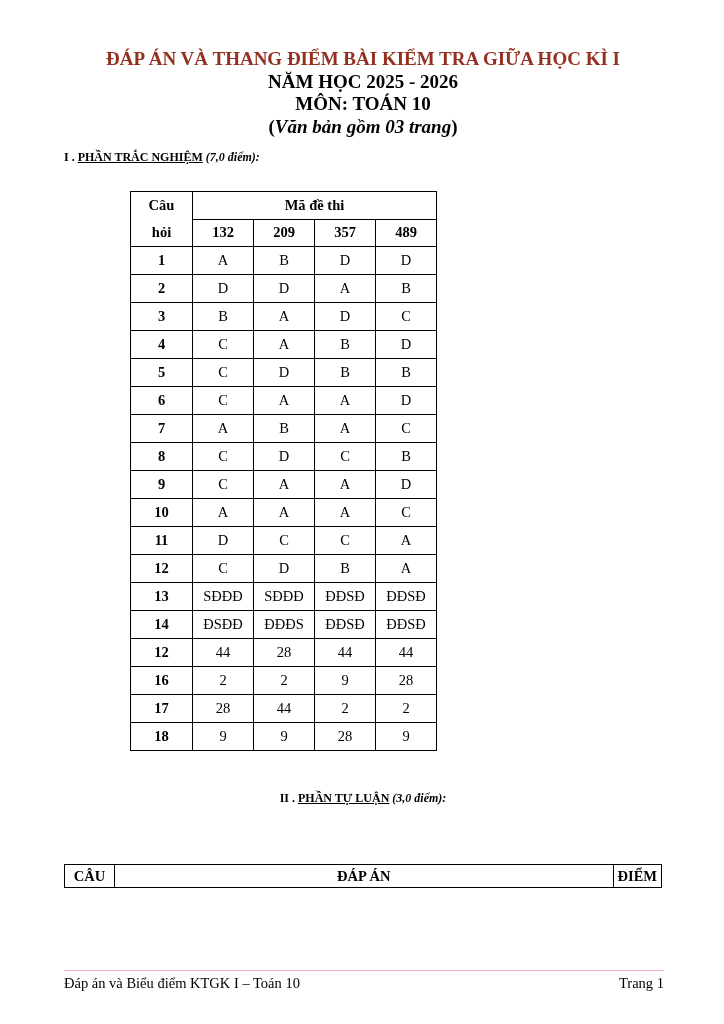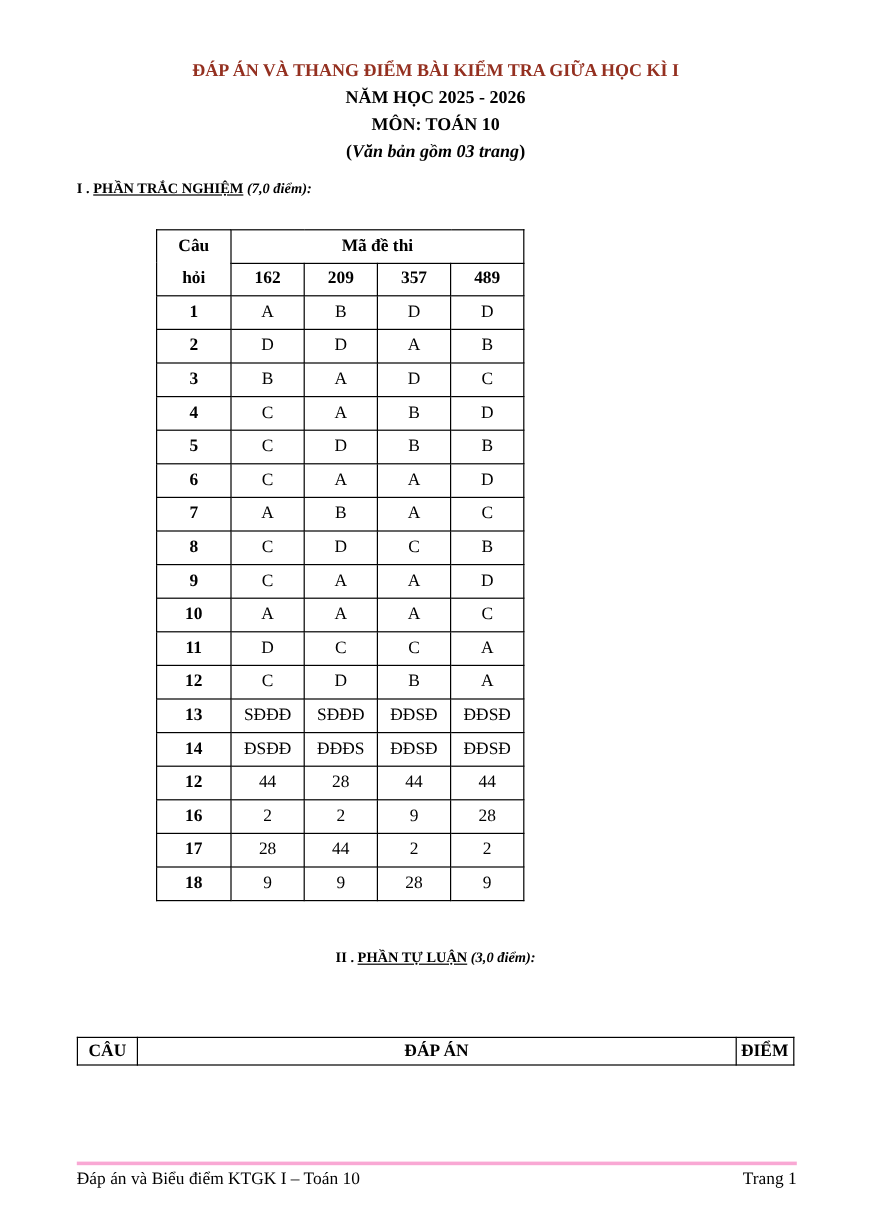--- a/index.html
+++ b/index.html
@@ -13,21 +13,21 @@
     width: 724px;
     height: 1024px;
     margin: 0 auto;
     background: #fff;
     padding: 48px 62px 0 64px;
     overflow: hidden;
   }
   .title-block {
     text-align: center;
     font-weight: bold;
-    font-size: 15px;
+    font-size: 19px;
     line-height: 22.5px;
   }
   .title-note { font-weight: bold; }
   .title-note .inner { font-style: italic; }
   .section-heading {
     font-size: 12px;
     font-weight: bold;
     margin-top: 12px;
   }
   .section-heading .u { text-decoration: underline; }
@@ -66,21 +66,21 @@
     padding: 0 4px;
   }
   .essay-table td.w-cau  { width: 50px; }
   .essay-table td.w-diem { width: 48px; }
 
   .page-footer {
     position: absolute;
     left: 64px;
     right: 60px;
     bottom: 32px;
-    border-top: 3px solid #f9a8d4;
+    border-top: 1px solid #f9a8d4;
     padding-top: 4px;
     display: flex;
     justify-content: space-between;
     font-size: 14.5px;
   }
 </style>
 </head>
 <body>
 
 <div class="page">
@@ -99,21 +99,21 @@
   <table class="mc-table">
     <thead>
       <tr>
         <td class="b qcol qhead" rowspan="2">
           <div>Câu</div>
           <div>hỏi</div>
         </td>
         <td class="b" colspan="4">Mã đề thi</td>
       </tr>
       <tr id="code-header-row">
-          <td class="b acol">162</td>
+          <td class="b acol">132</td>
           <td class="b acol">209</td>
           <td class="b acol">357</td>
           <td class="b acol">489</td>
         </tr>
     </thead>
     <tbody id="mc-table-body">
         <tr>
           <td class="b qcol">1</td>
           <td class="acol">A</td>
           <td class="acol">B</td>

